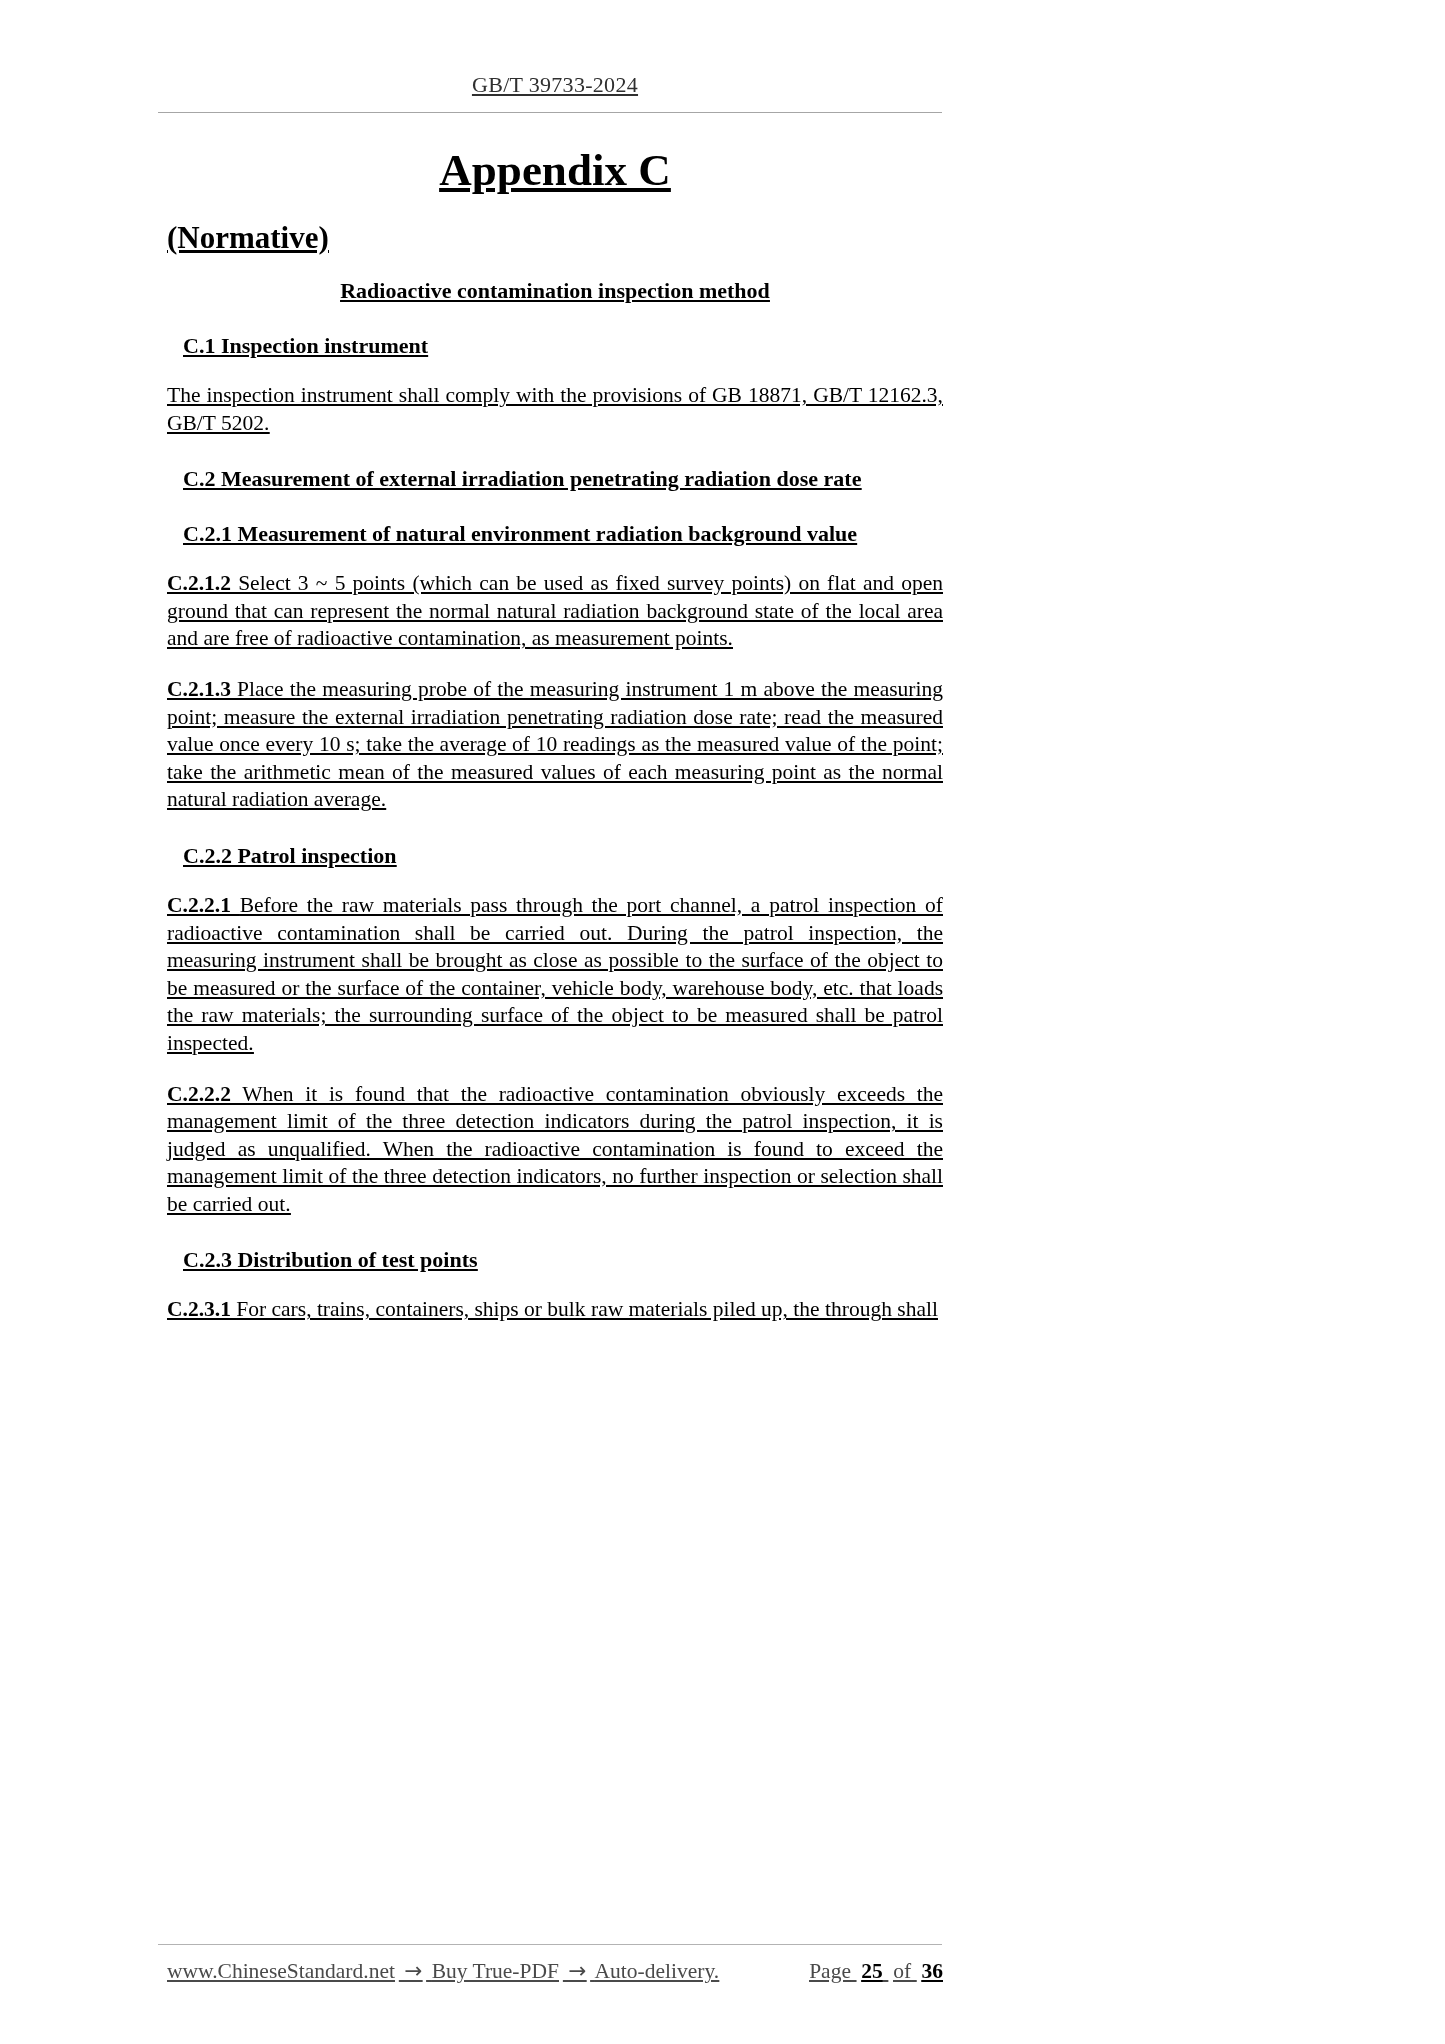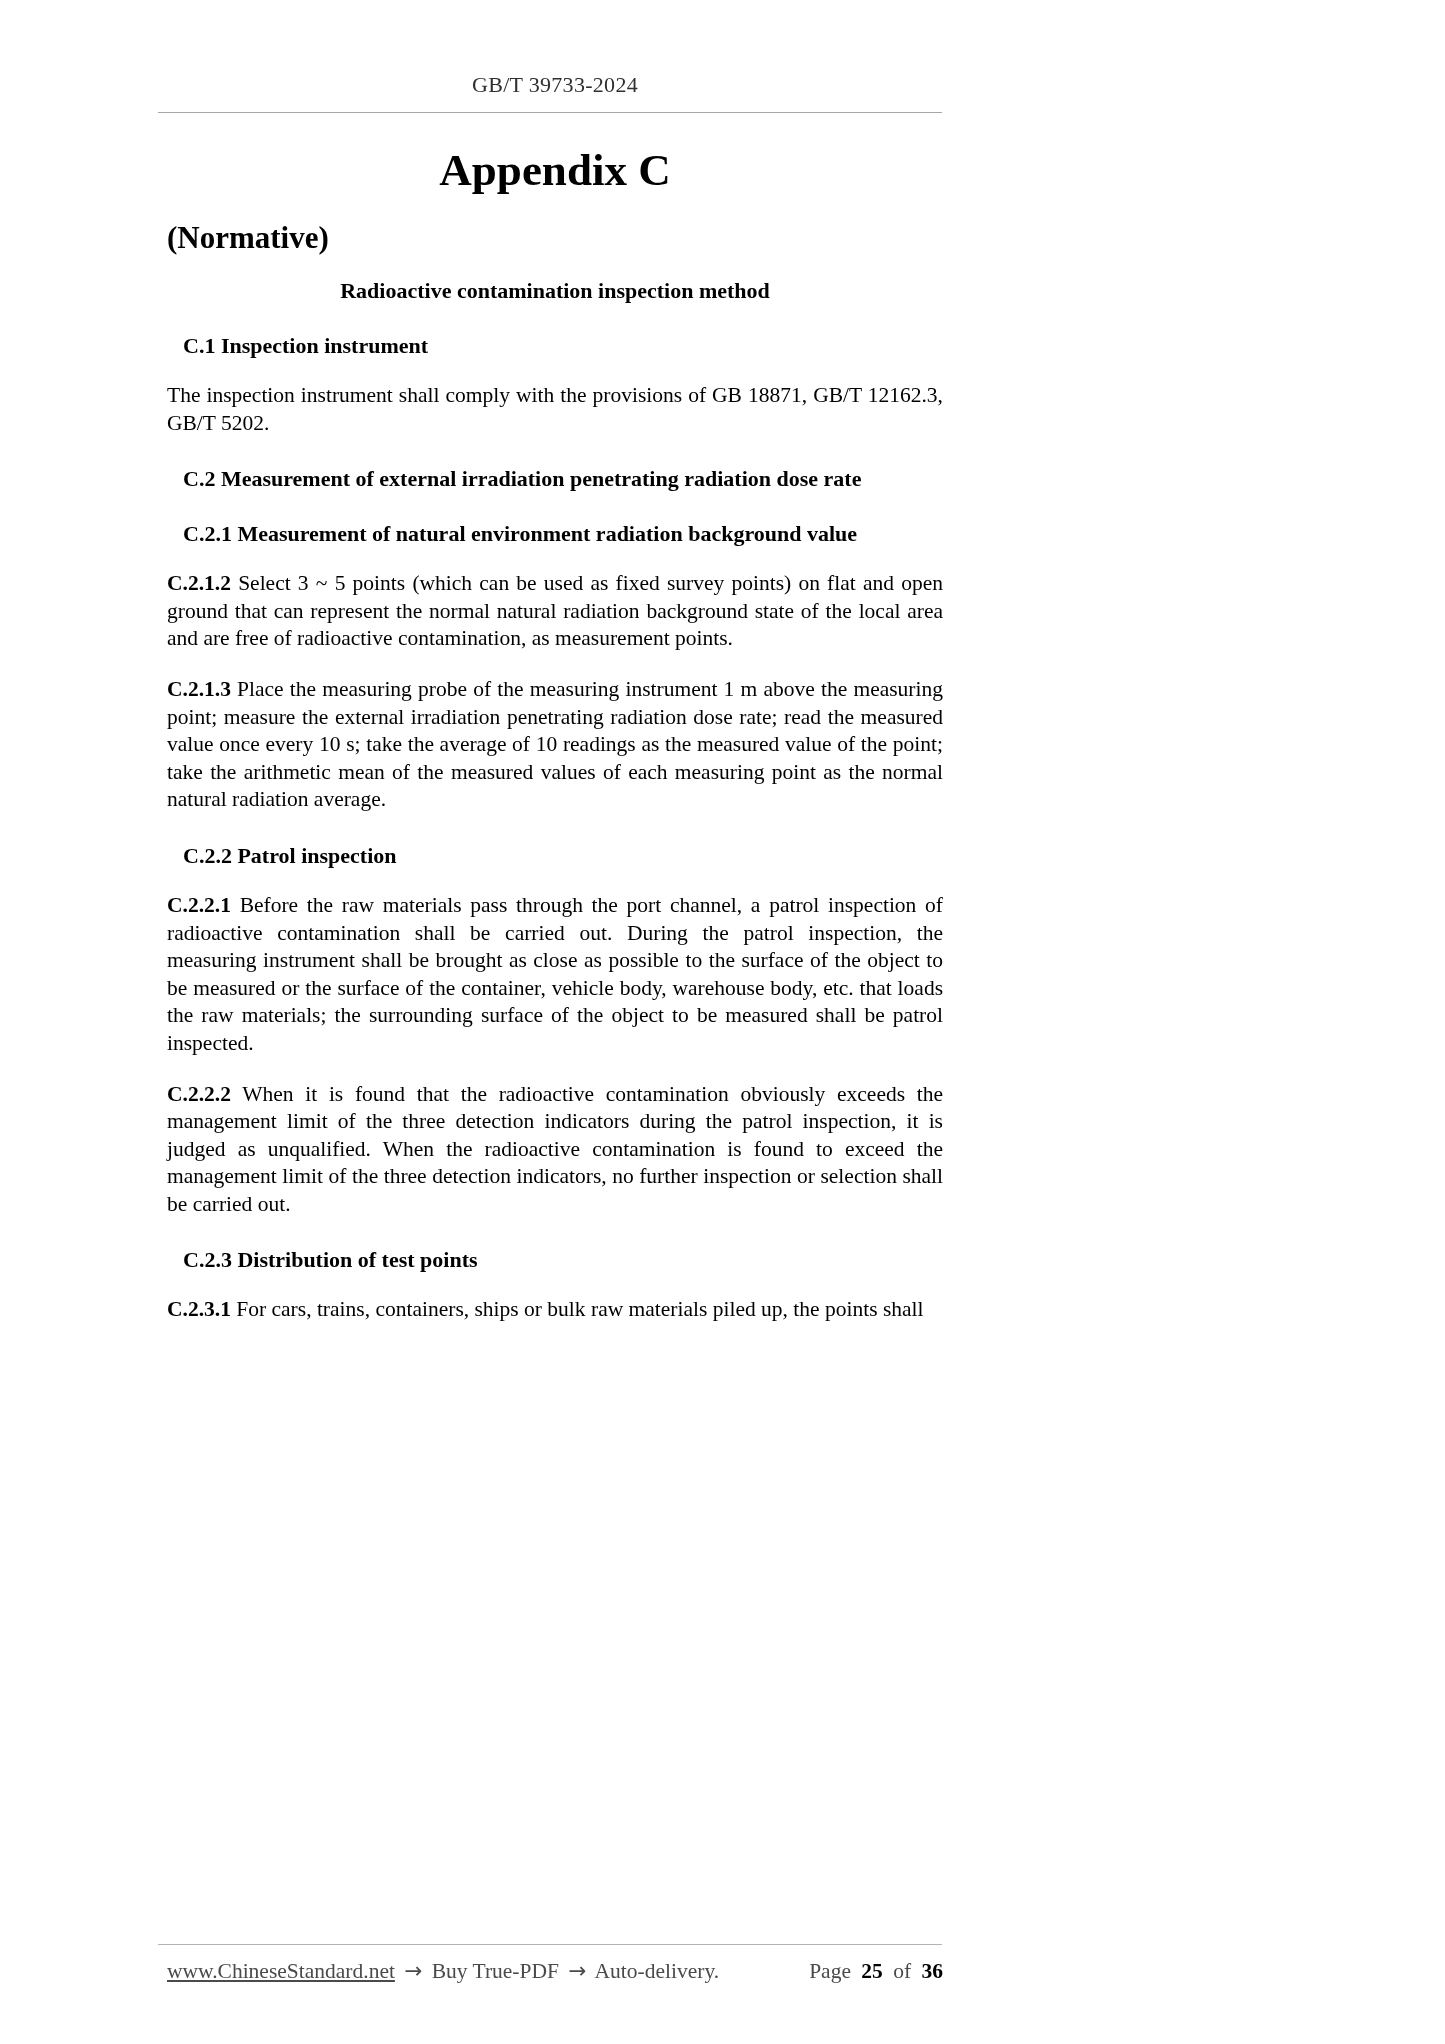--- a/index.html
+++ b/index.html
@@ -1,15 +1,15 @@
 <!DOCTYPE html>
 <html><head>
 <meta charset="utf-8">
 <style>
-  * { margin: 0; padding: 0; box-sizing: border-box; }
+  * { margin: 0; padding: 0; box-sizing: border-box; text-decoration: underline; }
   html, body { background: #ffffff; }
   body {
     width: 1445px; height: 2044px;
     font-family: "Liberation Serif", "DejaVu Serif", serif;
     color: #000000;
   }
   .page {
     position: relative;
     width: 1445px; height: 2044px;
     background: #ffffff;
@@ -90,21 +90,21 @@
     <p class="body"><b>C.2.1.3</b> <span>Place the measuring probe of the measuring instrument 1 m above the measuring point; measure the external irradiation penetrating radiation dose rate; read the measured value once every 10 s; take the average of 10 readings as the measured value of the point; take the arithmetic mean of the measured values of each measuring point as the normal natural radiation average.</span></p>
 
     <div class="sec">C.2.2 Patrol inspection</div>
 
     <p class="body"><b>C.2.2.1</b> <span>Before the raw materials pass through the port channel, a patrol inspection of radioactive contamination shall be carried out. During the patrol inspection, the measuring instrument shall be brought as close as possible to the surface of the object to be measured or the surface of the container, vehicle body, warehouse body, etc. that loads the raw materials; the surrounding surface of the object to be measured shall be patrol inspected.</span></p>
 
     <p class="body"><b>C.2.2.2</b> <span>When it is found that the radioactive contamination obviously exceeds the management limit of the three detection indicators during the patrol inspection, it is judged as unqualified. When the radioactive contamination is found to exceed the management limit of the three detection indicators, no further inspection or selection shall be carried out.</span></p>
 
     <div class="sec">C.2.3 Distribution of test points</div>
 
-    <p class="body"><b>C.2.3.1</b> <span>For cars, trains, containers, ships or bulk raw materials piled up, the points shall</span></p>
+    <p class="body"><b>C.2.3.1</b> <span>For cars, trains, containers, ships or bulk raw materials piled up, the through shall</span></p>
   </div>
 
   <div class="footer-rule"></div>
 
   <div class="page-footer">
     <div class="footer-left">
       <a class="site-link">www.ChineseStandard.net</a>
       <span class="arrow">→</span>
       <span>Buy True-PDF</span>
       <span class="arrow">→</span>

